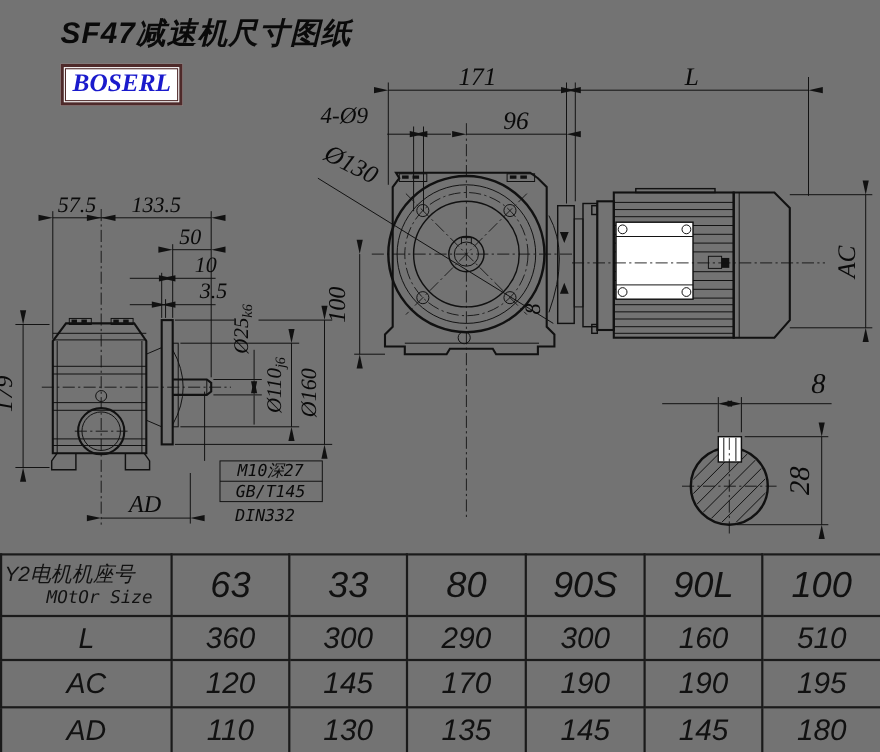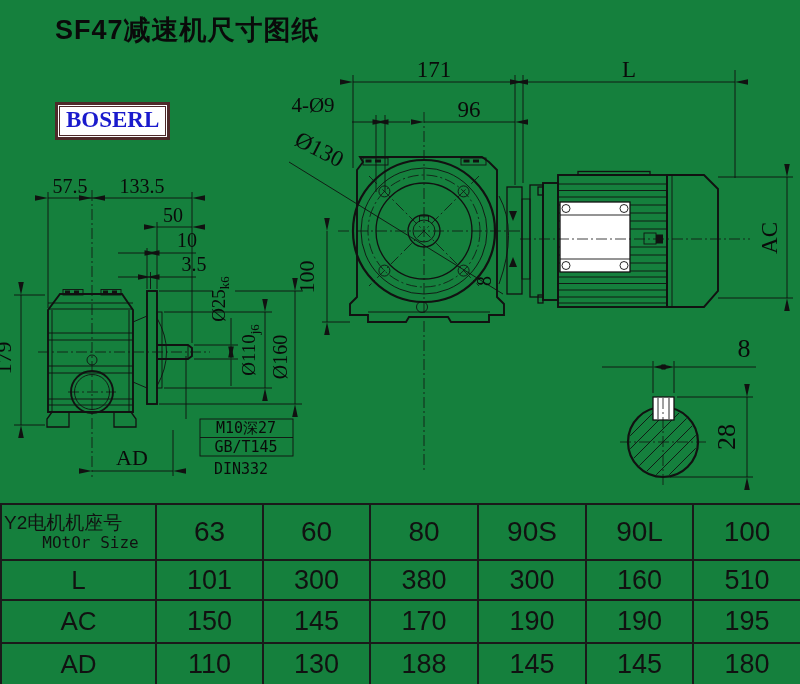--- a/index.html
+++ b/index.html
@@ -1,20 +1,20 @@
 <!DOCTYPE html>
 <html><head>
 <meta charset="utf-8">
 <style>
   html,body{margin:0;padding:0;background:#fff;}
-  #stage{position:relative;width:800px;height:684px;background:#15803d;overflow:hidden;
-         font-family:"Liberation Sans",sans-serif;color:#111;}
+  #stage{position:relative;width:800px;height:684px;background:#737373;overflow:hidden;
+         font-family:"Liberation Sans",sans-serif;color:#111;font-style:italic;}
   #title{position:absolute;left:55px;top:12px;font-size:27px;font-weight:bold;
          letter-spacing:1px;color:#0a0a0a;}
-  #logo{position:absolute;left:55px;top:58px;border:3px solid #4e2a2a;padding:1px;background:#fff;margin-top:44px;}
+  #logo{position:absolute;left:55px;top:58px;border:3px solid #4e2a2a;padding:1px;background:#fff;}
   #logo .inner{border:1px solid #4e2a2a;padding:0 6px 2px 6px;
         font-family:"Liberation Serif",serif;font-weight:bold;font-size:23px;color:#1a1acc;}
   svg{position:absolute;left:0;top:0;}
   .ln{stroke:#111;stroke-width:0.9;fill:none;}
   .lm{stroke:#111;stroke-width:1.3;fill:none;}
   .lb{stroke:#111;stroke-width:1.9;fill:none;}
   .lxb{stroke:#111;stroke-width:2.2;fill:none;}
   .cl{stroke:#111;stroke-width:0.8;fill:none;stroke-dasharray:11 3 2 3;}
   .hx{stroke:#111;stroke-width:0.9;fill:none;}
   .dm{stroke:#111;stroke-width:0.9;fill:none;}
@@ -23,21 +23,21 @@
   text{fill:#0a0a0a;font-family:"Liberation Serif",serif;}
   .f26{font-size:26px;} .f23{font-size:23px;} .f22{font-size:22px;}
   .f21{font-size:21px;} .f20{font-size:20px;} .f19{font-size:19px;}
   .sub{font-size:13px;}
   .mono{font-family:"DejaVu Sans Mono",monospace;font-size:15px;}
   
   #spec{position:absolute;left:0;top:503px;width:800px;height:181px;
         border-collapse:collapse;table-layout:fixed;}
   #spec td{border:2px solid #1a1a1a;text-align:center;vertical-align:middle;
         font-size:27px;color:#111;padding:0;}
-  #spec td.hdr{font-size:28px;text-align:center;}
+  #spec td.hdr{font-size:33px;text-align:center;}
   #spec .rowlab{font-size:26px;}
   #spec .hc{line-height:1.15;}
   #spec .hc .cn{font-size:19px;display:block;text-align:left;padding-left:2px;white-space:nowrap;}
   #spec .hc .en{font-family:"DejaVu Sans Mono",monospace;font-size:16px;display:block;white-space:nowrap;margin-left:24px;}
 </style>
 </head>
 <body>
 
 <div id="stage">
 
@@ -218,48 +218,48 @@
         <col style="width:107px">
         <col style="width:108px">
     </colgroup>
     <tbody>
         <tr style="height:56px">
       <td class="hc">
         <span class="cn">Y2电机机座号</span>
         <span class="en">MOtOr Size</span>
       </td>
       <td class="hdr">63</td>
-      <td class="hdr">60</td>
+      <td class="hdr">33</td>
       <td class="hdr">80</td>
       <td class="hdr">90S</td>
       <td class="hdr">90L</td>
       <td class="hdr">100</td>
     </tr>
     <tr style="height:40px">
       <td class="rowlab">L</td>
-      <td>101</td>
+      <td>360</td>
       <td>300</td>
-      <td>380</td>
+      <td>290</td>
       <td>300</td>
       <td>160</td>
       <td>510</td>
     </tr>
     <tr style="height:43px">
       <td class="rowlab">AC</td>
-      <td>150</td>
+      <td>120</td>
       <td>145</td>
       <td>170</td>
       <td>190</td>
       <td>190</td>
       <td>195</td>
     </tr>
     <tr style="height:42px">
       <td class="rowlab">AD</td>
       <td>110</td>
       <td>130</td>
-      <td>188</td>
+      <td>135</td>
       <td>145</td>
       <td>145</td>
       <td>180</td>
     </tr>
   </tbody>
     </table>
 </div>
 
 </body></html>

